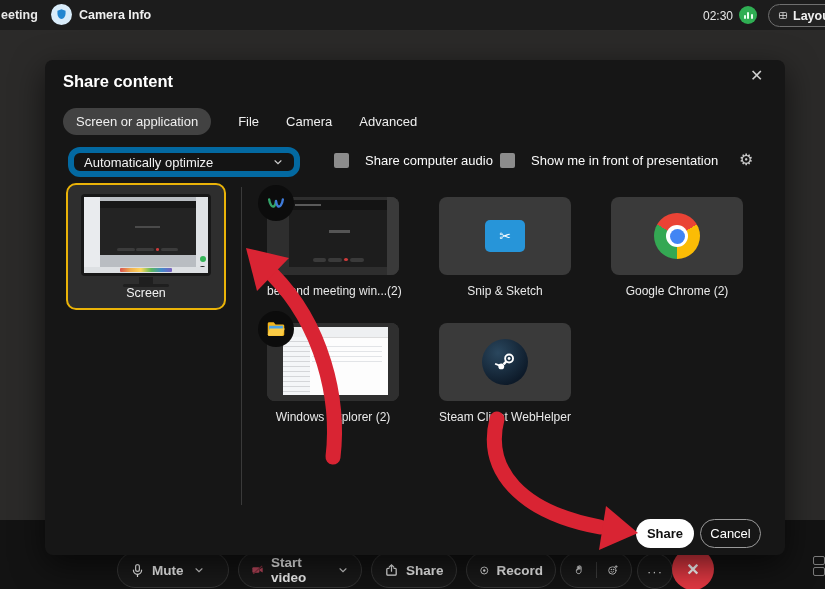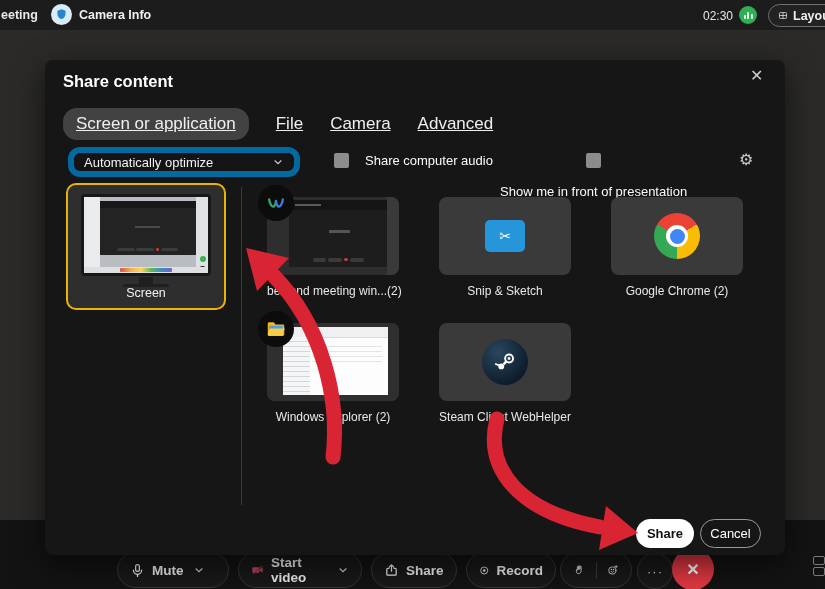--- a/index.html
+++ b/index.html
@@ -22,29 +22,29 @@
 
   
   .bottom-strip{position:absolute;left:0;right:0;top:520px;bottom:0;background:#131313;z-index:1;}
 
   
   .dialog{position:absolute;left:45px;top:60px;width:740px;height:495px;background:#161616;
        border-radius:8px;box-shadow:0 10px 32px rgba(0,0,0,.6);z-index:10;}
   .dlg-title{position:absolute;left:18px;top:12px;font-size:16.5px;font-weight:bold;color:#fff;text-align:right;}
   .dlg-close{position:absolute;left:705px;top:8px;font-size:16px;color:#cfcfcf;cursor:pointer;line-height:1;}
   .tabs{position:absolute;left:18px;top:48px;display:flex;align-items:center;gap:27px;}
-  .tab{font-size:17px;color:#efefef;white-space:nowrap;cursor:pointer;text-decoration:underline;}
+  .tab{font-size:13px;color:#efefef;white-space:nowrap;cursor:pointer;}
   .tab.selected{background:#424242;border-radius:14px;padding:6px 13px;}
 
   .dropdown{position:absolute;left:23px;top:87px;width:232px;height:30px;border:6px solid #0369a1;
        border-radius:12px;background:#141414;display:flex;align-items:center;justify-content:space-between;
        padding:0 10px;box-sizing:border-box;font-size:13px;color:#f2f2f2;cursor:pointer;}
   .opt{position:absolute;top:93px;display:flex;align-items:center;gap:16px;font-size:13px;color:#fbfbfb;cursor:pointer;}
   .opt .box{width:15px;height:15px;background:#8c8c8c;border-radius:2px;}
-  .opt1{left:289px;} .opt2{left:455px;flex-direction:column;}
+  .opt1{left:289px;} .opt2{left:455px;}
   .gear{position:absolute;left:694px;top:90px;font-size:16px;color:#c9c9c9;cursor:pointer;}
 
   
   .screen-tile{position:absolute;left:21px;top:123px;width:160px;height:127px;border:2px solid #eab308;
        border-radius:10px;background:#2e2e2e;box-sizing:border-box;cursor:pointer;}
   .monitor{position:absolute;left:13px;top:9px;width:130px;height:82px;background:#181818;border-radius:4px;padding:3px;box-sizing:border-box;}
   .mon-screen{position:relative;width:100%;height:100%;background:#b9bdc2;overflow:hidden;}
   .mon-left{position:absolute;left:0;top:0;bottom:7%;width:13%;background:#e9ebee;}
   .mon-right{position:absolute;right:0;top:0;bottom:7%;width:10%;background:#dfe2e5;}
   .mon-green{position:absolute;right:2%;bottom:14%;width:6px;height:6px;border-radius:50%;background:#35b558;}

